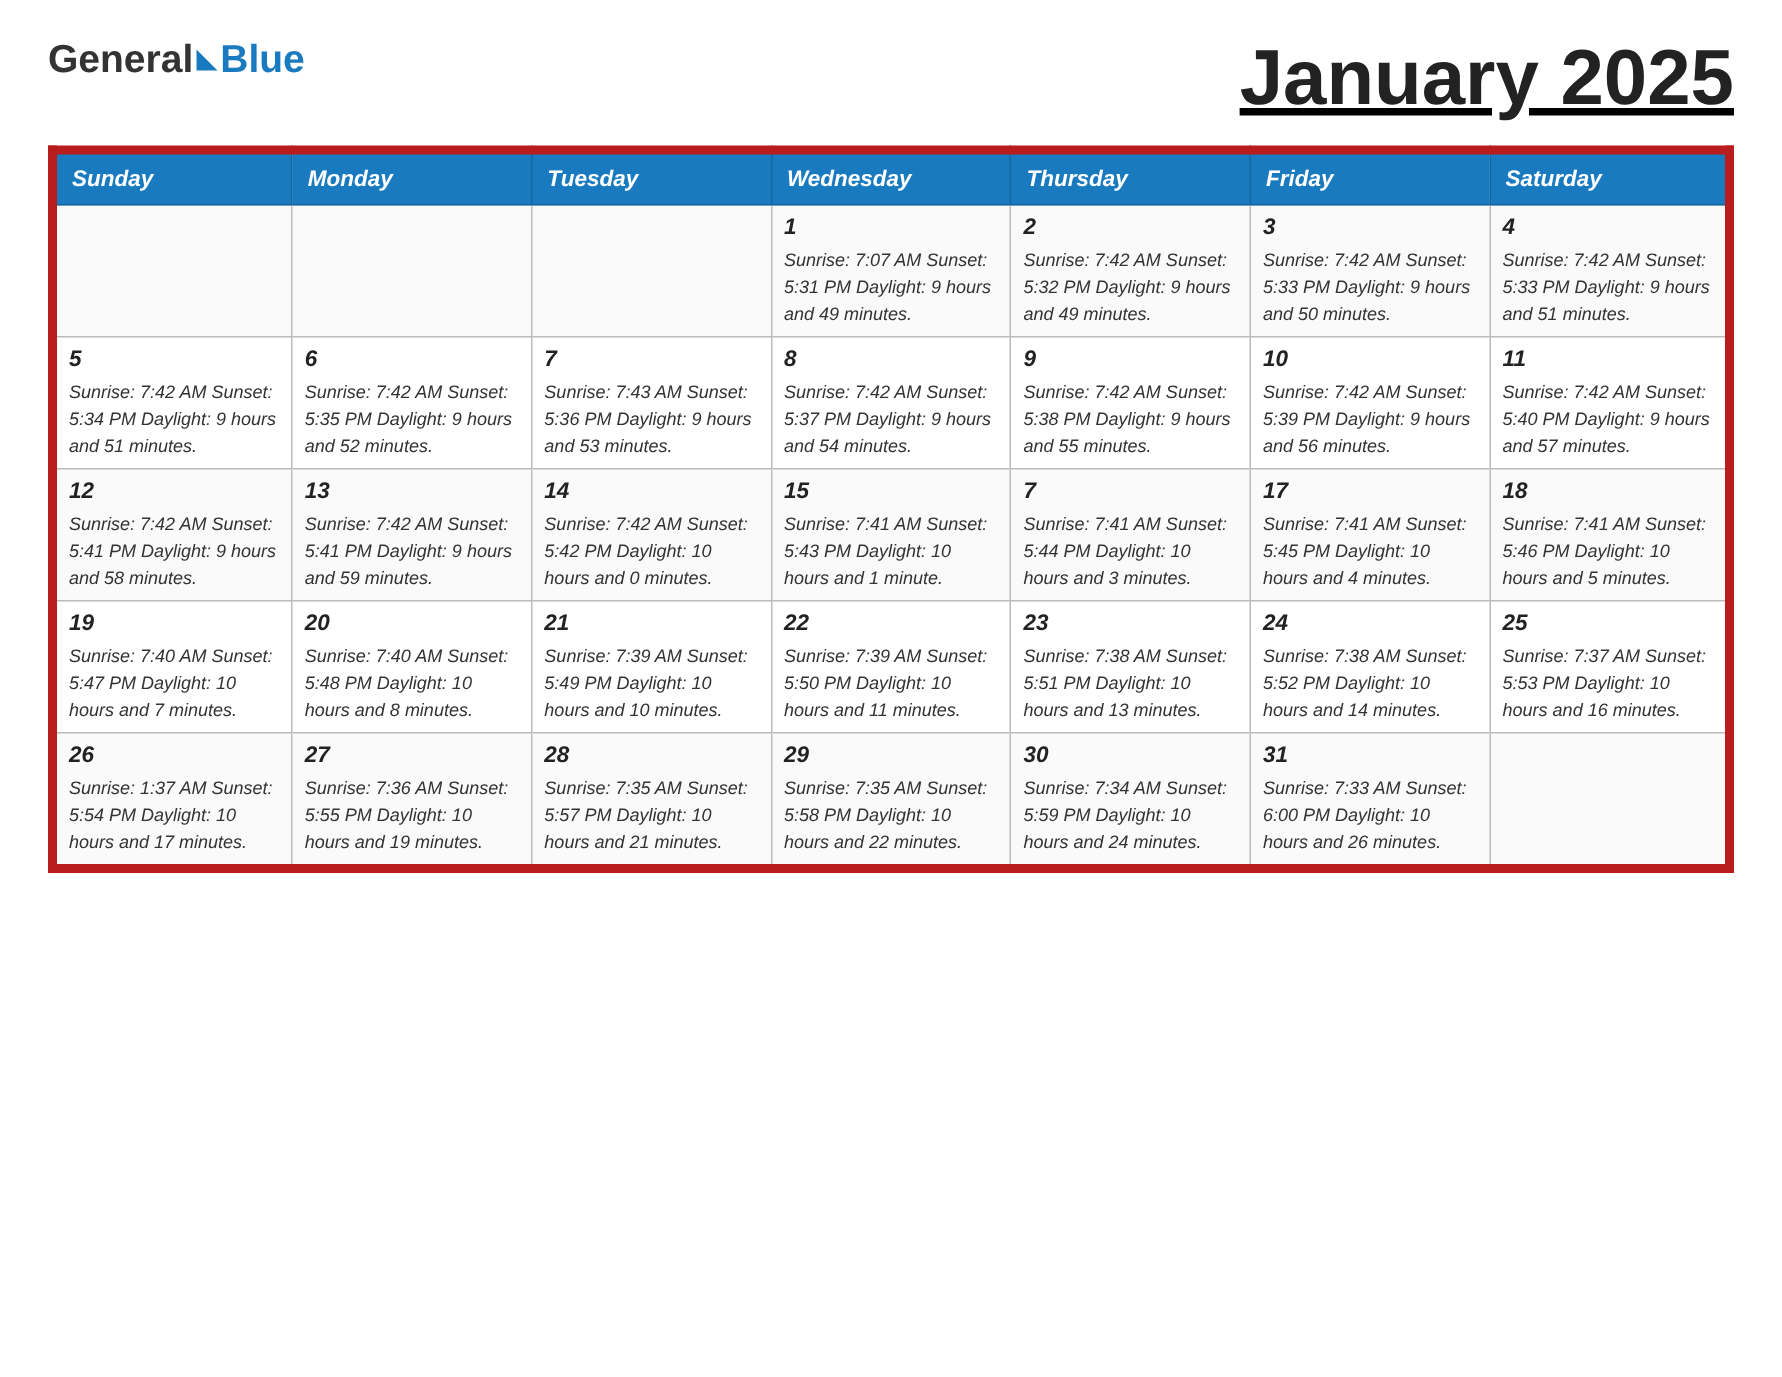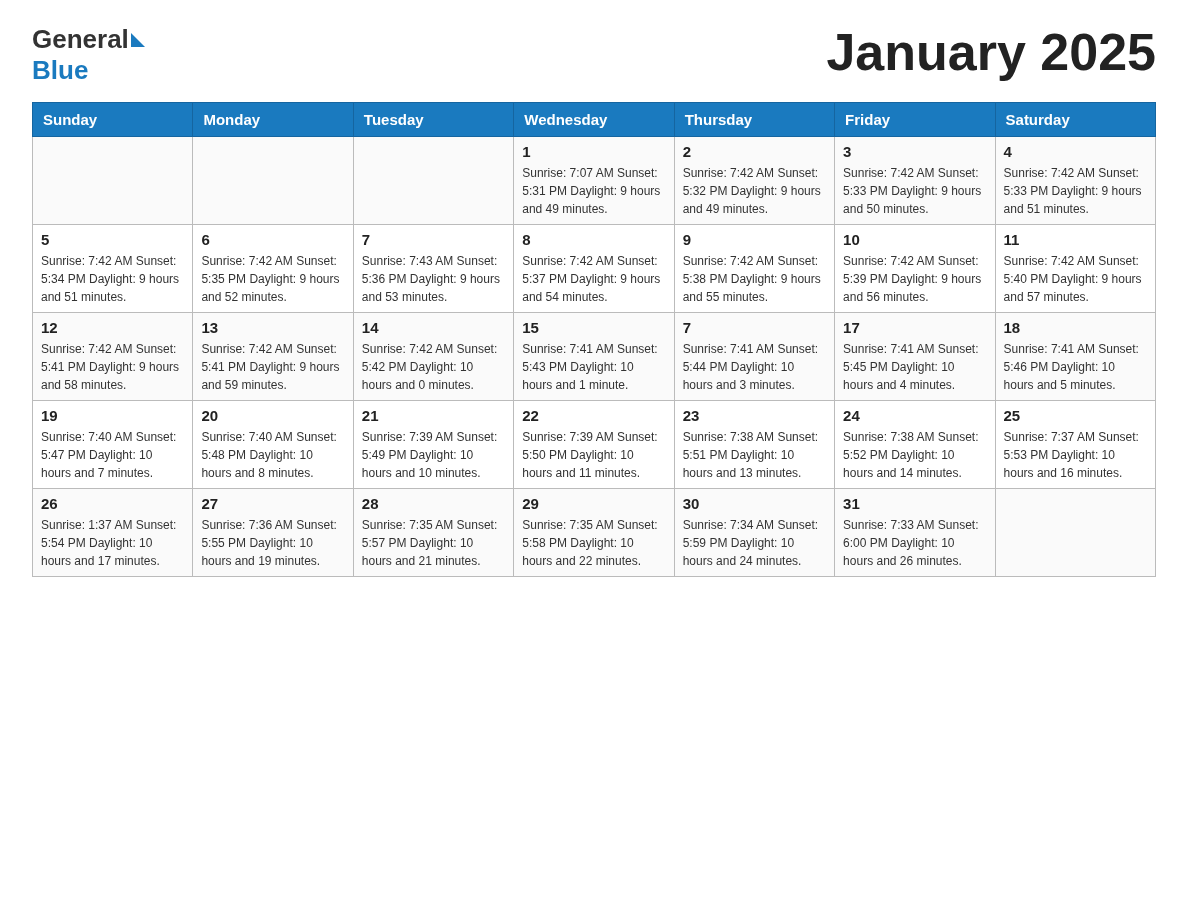--- a/index.html
+++ b/index.html
@@ -11,21 +11,21 @@
       min-height: 918px;
     }
     .header {
       display: flex;
       justify-content: space-between;
       align-items: flex-start;
       margin-bottom: 16px;
     }
     .logo {
       display: flex;
-      flex-direction: column;
+      flex-direction: row;
       align-items: flex-start;
     }
     .logo-text {
       display: flex;
       align-items: center;
       font-size: 26px;
       font-weight: bold;
       color: #333;
     }
     .logo-general { color: #333; }
@@ -37,37 +37,39 @@
       margin: 0 2px;
       display: inline-block;
     }
     .logo-blue {
       color: #1a7abf;
       font-size: 26px;
       font-weight: bold;
     }
     .title-block {
       text-align: right;
+      text-decoration: underline;
     }
     .title-block h1 {
       font-size: 52px;
       font-weight: bold;
       color: #222;
       line-height: 1.1;
     }
     .title-block h2 {
       font-size: 20px;
       font-weight: normal;
       color: #444;
       margin-top: 4px;
     }
     .calendar {
       width: 100%;
       border-collapse: collapse;
-      border: 1px solid #b91c1c;
+      border: 6px solid #b91c1c;
+      font-style: italic;
     }
     .calendar thead tr th {
       background-color: #1a7abf;
       color: #fff;
       font-size: 15px;
       font-weight: bold;
       padding: 8px 10px;
       text-align: left;
       border: 1px solid #1565a0;
     }

